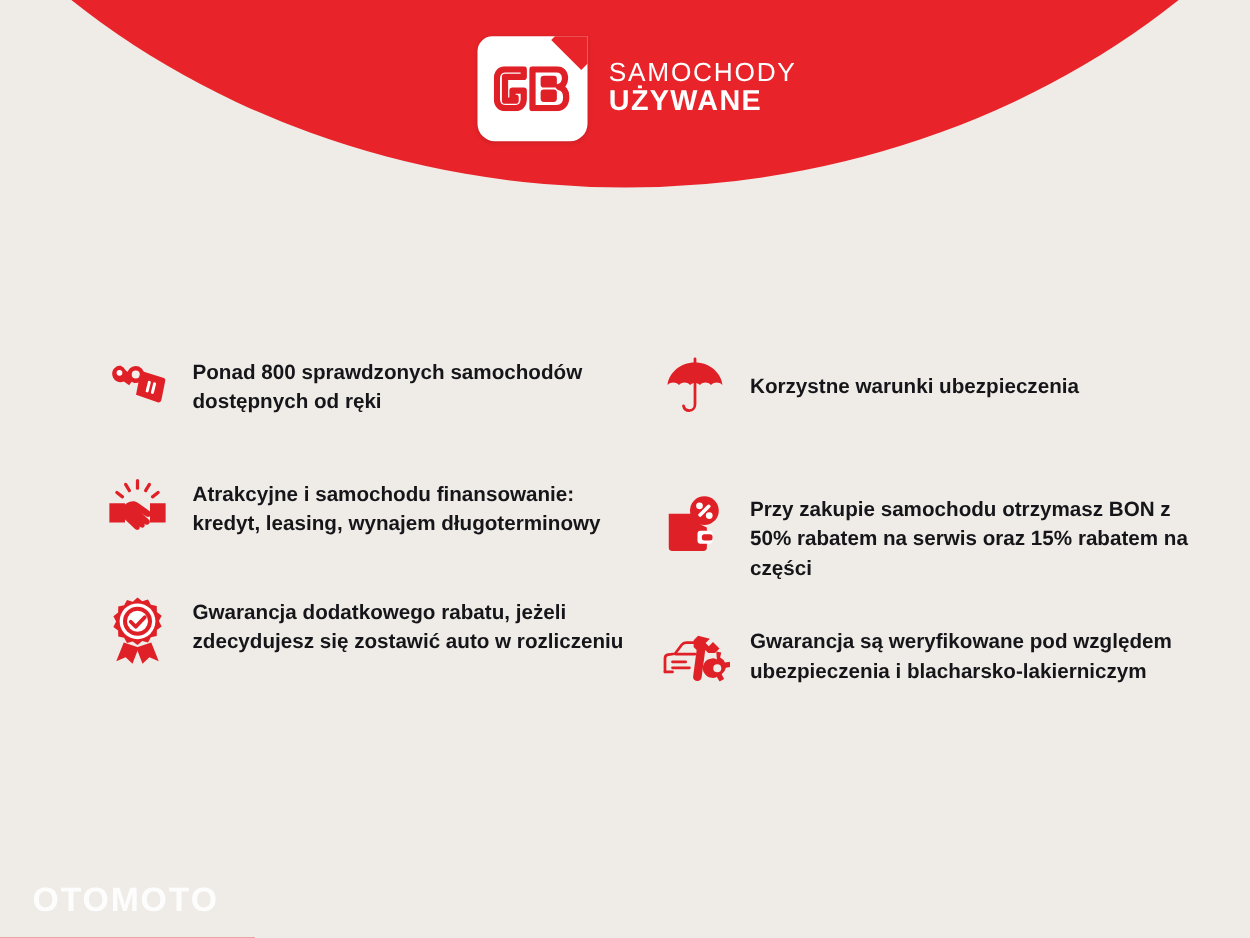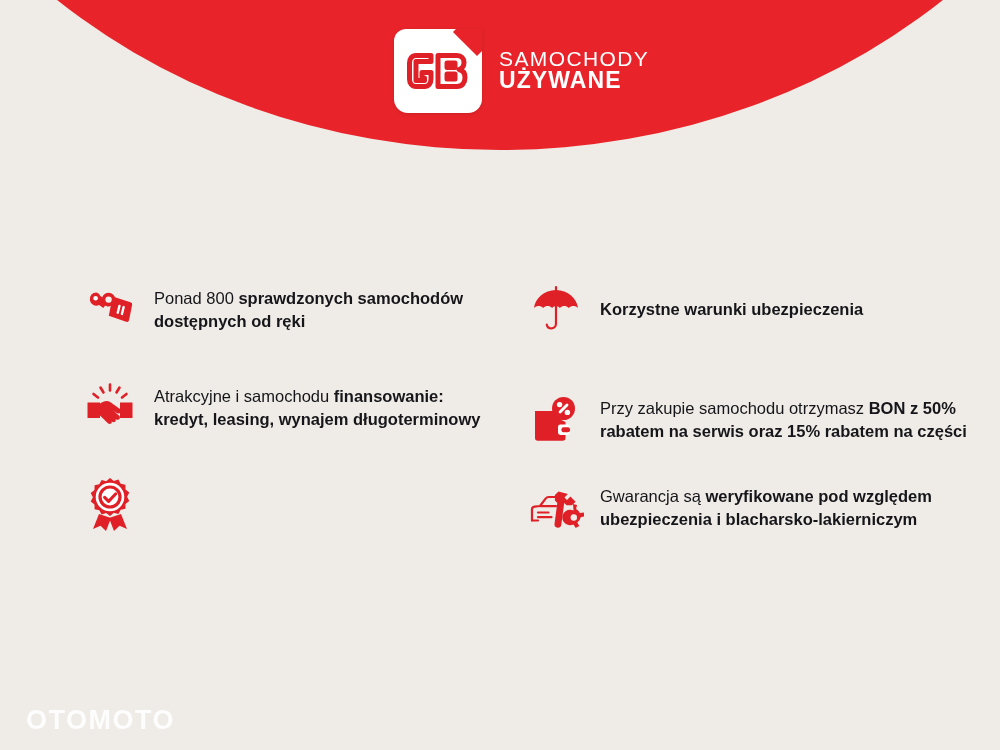--- a/index.html
+++ b/index.html
@@ -28,21 +28,21 @@
     position: absolute;
     left: -160px;
     top: -430px;
     width: 1320px;
     height: 580px;
     background: #e8242a;
     border-radius: 0 0 50% 50% / 0 0 100% 100%;
   }
   .header-inner {
     position: absolute;
-    left: 12px; top: 0;
+    left: 0; top: 0;
     width: 896px;
     height: 150px;
   }
 
   
   .logo-wrap {
     position: absolute;
     left: 382px;
     top: 29px;
     display: flex;
@@ -122,21 +122,21 @@
     justify-content: center;
     padding-top: 2px;
   }
   .feature .ftext {
     font-size: 16.5px;
     line-height: 1.42;
     color: #16161a;
     padding-top: 5px;
   }
   .feature .ftext b { font-weight: 700; }
-  .feature .ftext .reg { font-weight: 400; }
+  .feature .ftext .reg { font-weight: 700; }
 
   
   .row-1 { margin-bottom: 40px; }
   .row-2 { margin-bottom: 36px; }
   .row-3 { margin-bottom: 0; }
 
   .r-row-1 { margin-bottom: 52px; }
   .r-row-2 { margin-bottom: 30px; justify-content: space-between; }
   .r-row-3 { margin-bottom: 0; }
 
@@ -228,20 +228,23 @@
               <path d="M15 38 L9 53 l7.5 -3.2 L22 55 l5 -13 Z"></path>
               <path d="M37 38 L43 53 l-7.5 -3.2 L30 55 l-5 -13 Z"></path>
               <path d="M26 2 l3.8 2.9 4.6 -1.3 2.3 4.2 4.7 1.0 0.1 4.8 3.8 2.9 -2.2 4.3 2.2 4.3 -3.8 2.9 -0.1 4.8 -4.7 1.0 -2.3 4.2 -4.6 -1.3 L26 40 l-3.8 -2.9 -4.6 1.3 -2.3 -4.2 -4.7 -1.0 -0.1 -4.8 -3.8 -2.9 2.2 -4.3 -2.2 -4.3 3.8 -2.9 0.1 -4.8 4.7 -1.0 2.3 -4.2 4.6 1.3 Z"></path>
               <circle cx="26" cy="21" r="14.3" fill="#FFFFFF"></circle>
               <circle cx="26" cy="21" r="11.6" fill="#E02027"></circle>
               <circle cx="26" cy="21" r="8.4" fill="#FFFFFF"></circle>
               <path d="M20.6 21.4 l4.0 4.0 7.2 -7.6" stroke="#E02027" stroke-width="3.1" fill="none" stroke-linecap="round" stroke-linejoin="round"></path>
             </g>
           </svg>
         </span>
+        <span class="ftext">
+          <b>Gwarancja dodatkowego rabatu,</b><span class="reg"> jeżeli zdecydujesz się zostawić auto w rozliczeniu</span>
+        </span>
       </div>
 
     </div>
 
     <div class="col col-right">
 
       <div class="feature r-row-1 single">
         <span class="icon">
           <svg width="52" height="52" viewBox="0 0 52 52">
             <path d="M26 6 C14 6 5 14.5 4 24 c3 -2.6 6.2 -2.6 9.2 0 2.9 -2.6 6.0 -2.6 8.9 0 1.3 -1.2 2.6 -1.9 3.9 -1.9 1.3 0 2.6 0.7 3.9 1.9 2.9 -2.6 6.0 -2.6 8.9 0 3.0 -2.6 6.2 -2.6 9.2 0 C47 14.5 38 6 26 6 Z" fill="#E02027"></path>

